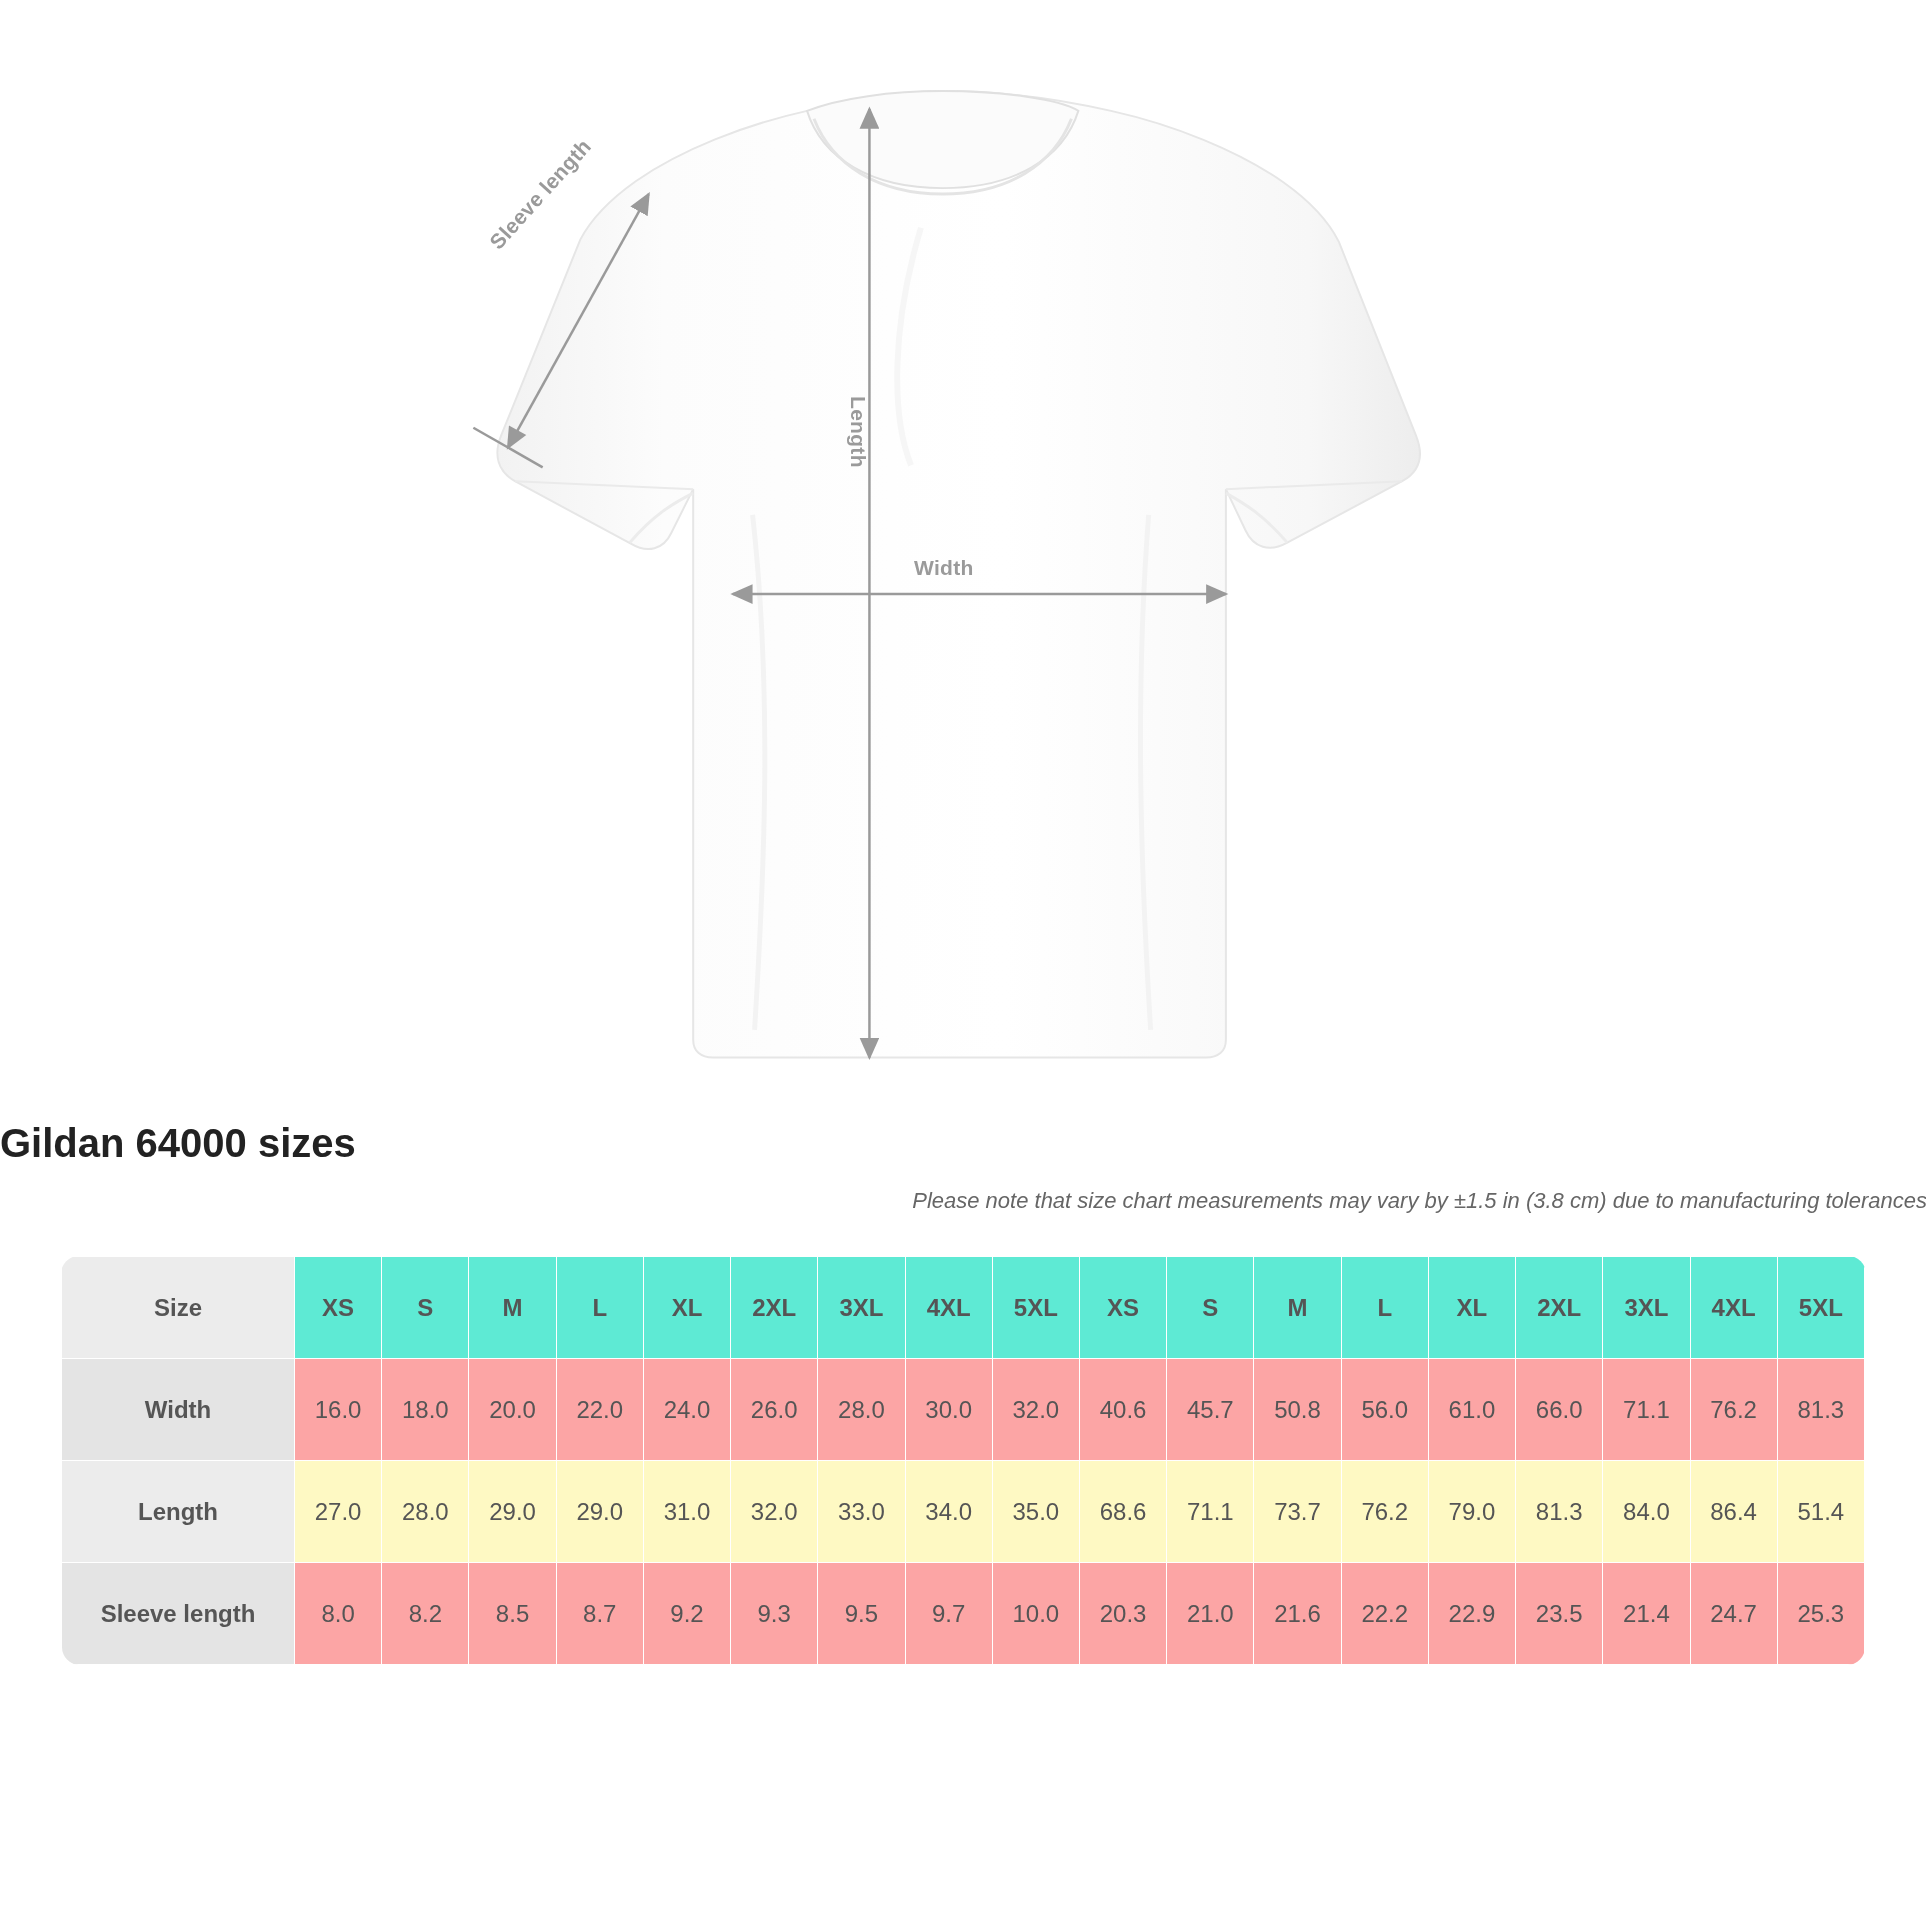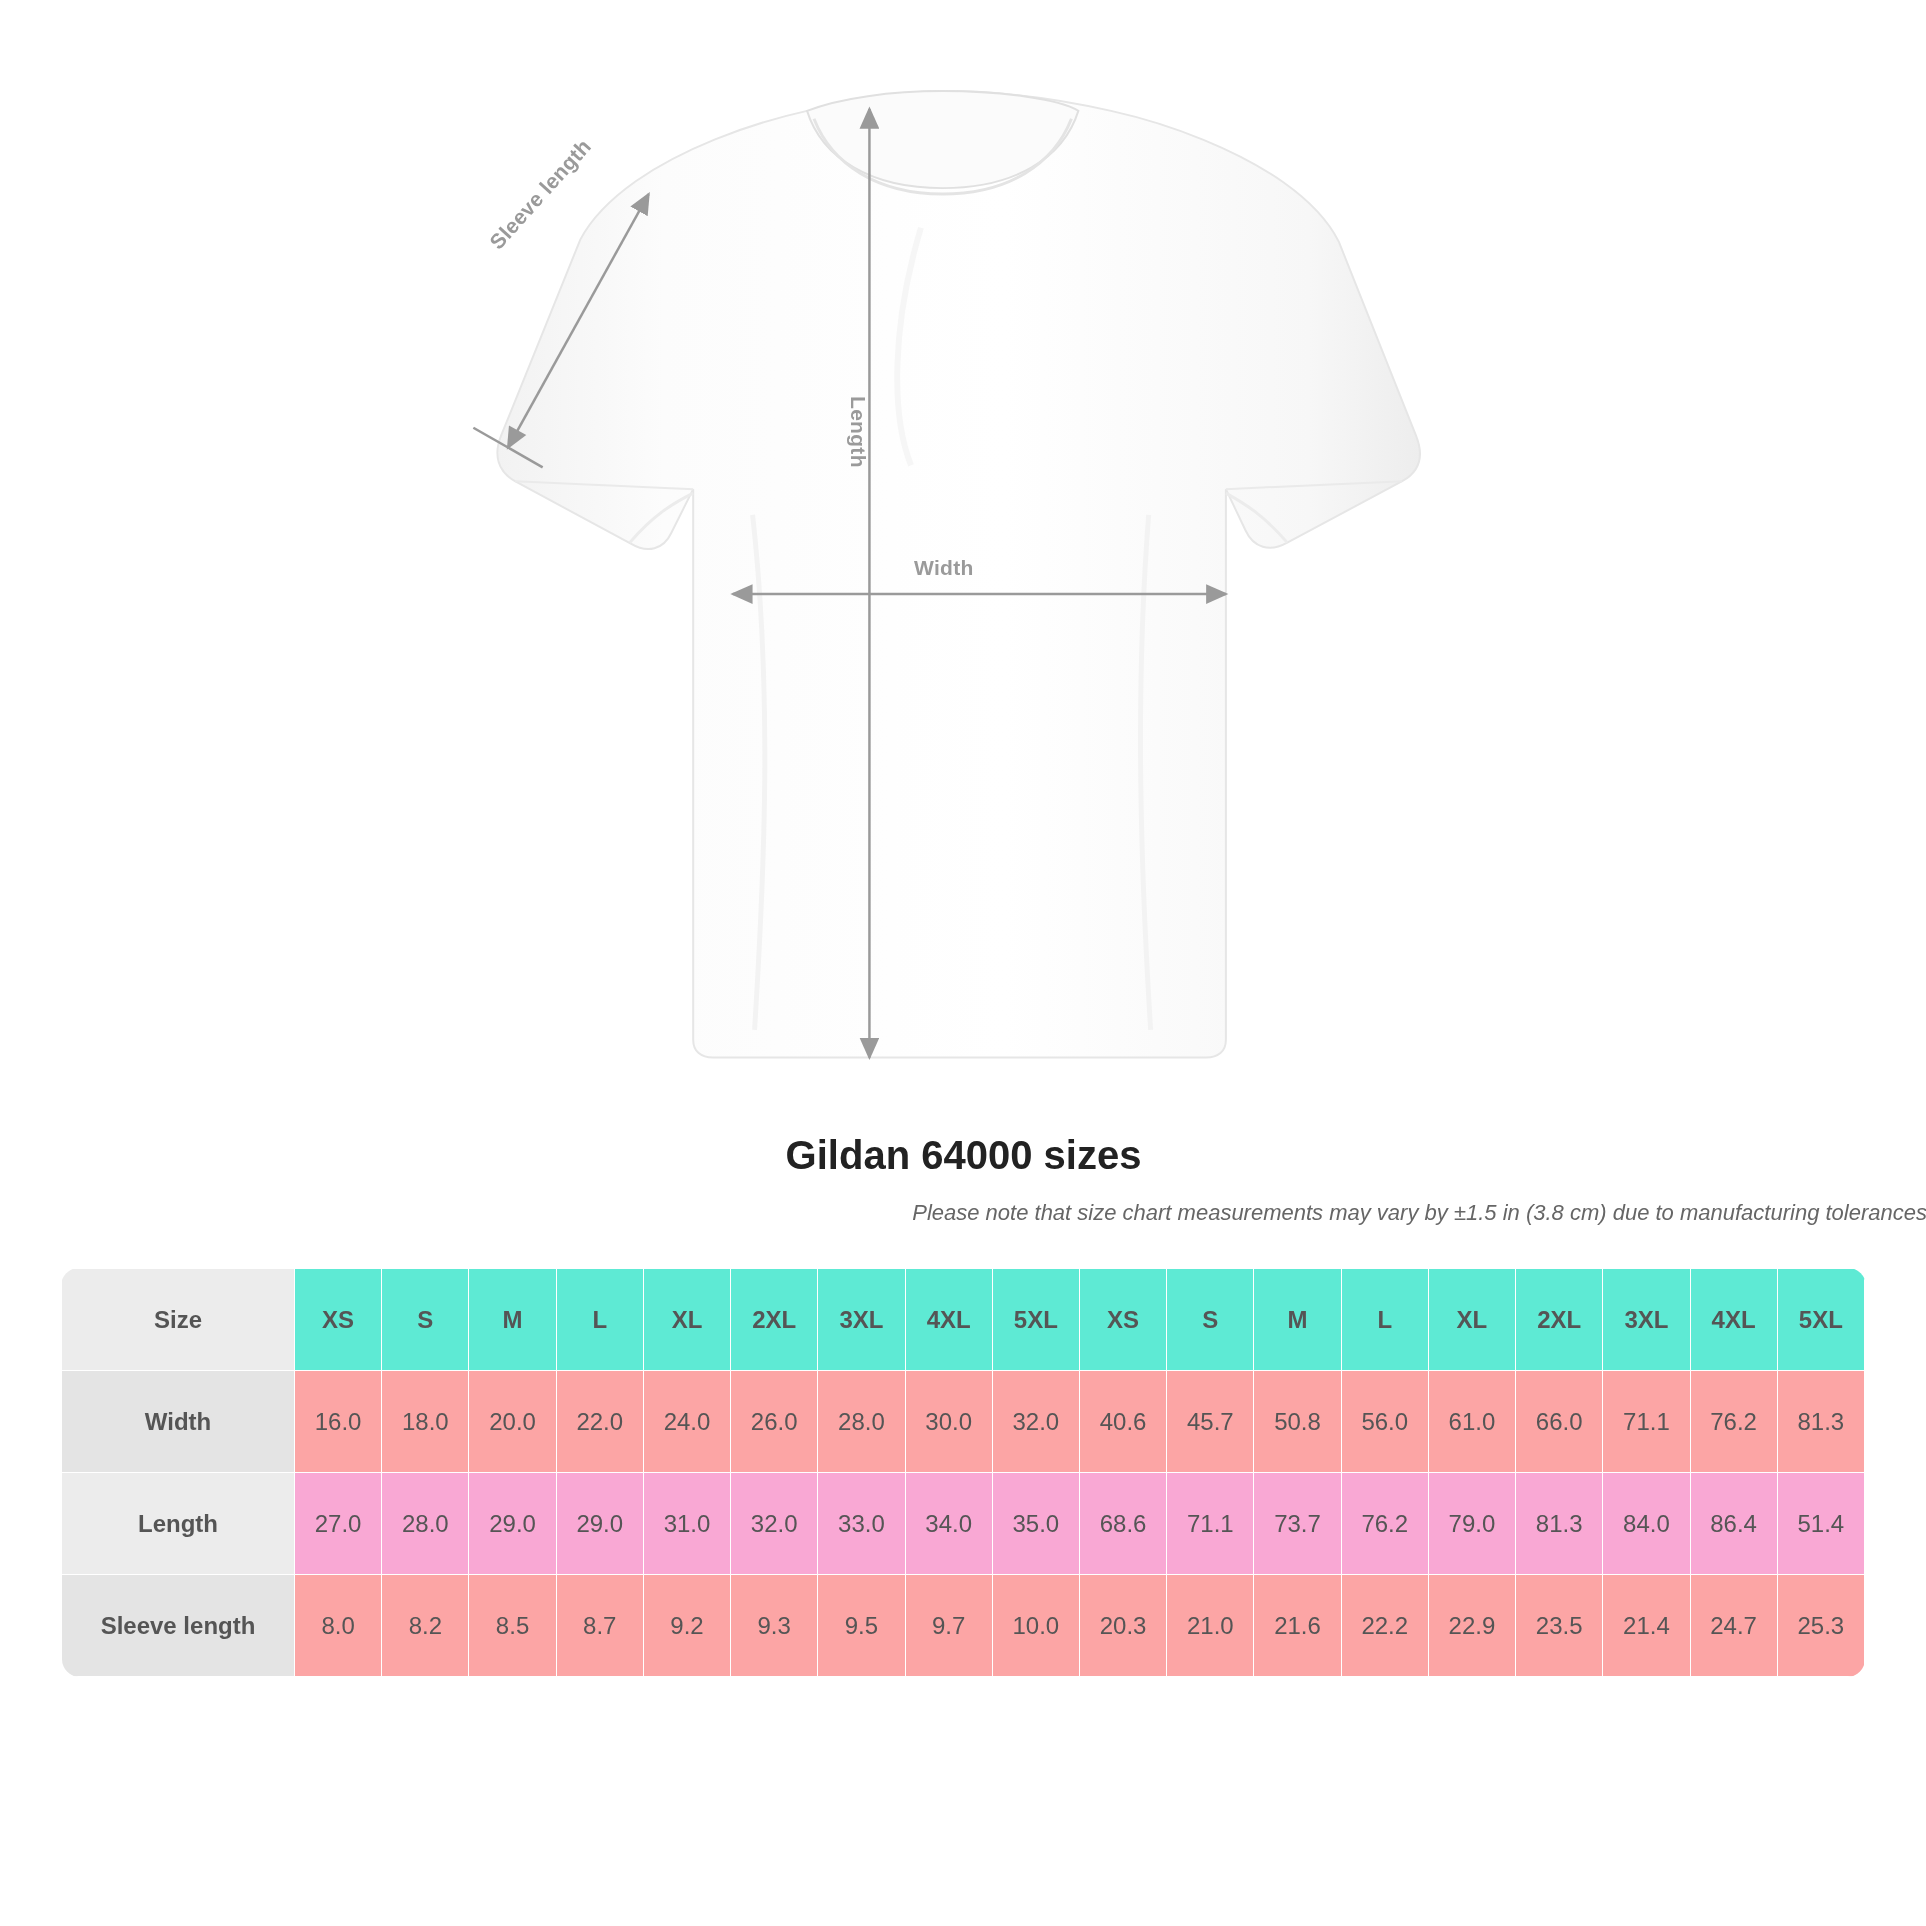--- a/index.html
+++ b/index.html
@@ -51,25 +51,25 @@
   }
   .dim-label.sleeve-label {
     left: 485px;
     top: 238px;
     transform: rotate(-48deg);
     transform-origin: left top;
   }
 
   
   .chart-title {
-    text-align: center;
+    text-align: left;
     font-size: 40px;
     font-weight: bold;
     color: #222222;
-    margin-top: 24px;
+    margin-top: 12px;
   }
   .chart-note {
     text-align: right;
     font-size: 22px;
     font-style: italic;
     color: #666666;
     margin-top: 22px;
   }
 
   
@@ -119,21 +119,21 @@
     margin-left: 22px;
   }
   .col-head {
     background: #5eead4;
     font-size: 24px;
     font-weight: bold;
     color: #555555;
     height: 99px;
   }
   .data-cell {
-    background: #f9a8d4;
+    background: #fef9c3;
     font-size: 24px;
     color: #555555;
     height: 99px;
   }
   tr.alt .data-cell { background: #fca5a5; }
   tr.alt .row-head { background: #e4e4e4; }
   
   tr.last-row td:first-child { border-bottom-left-radius: 18px; }
   tr.last-row td:last-child { border-bottom-right-radius: 18px; }
 </style>

